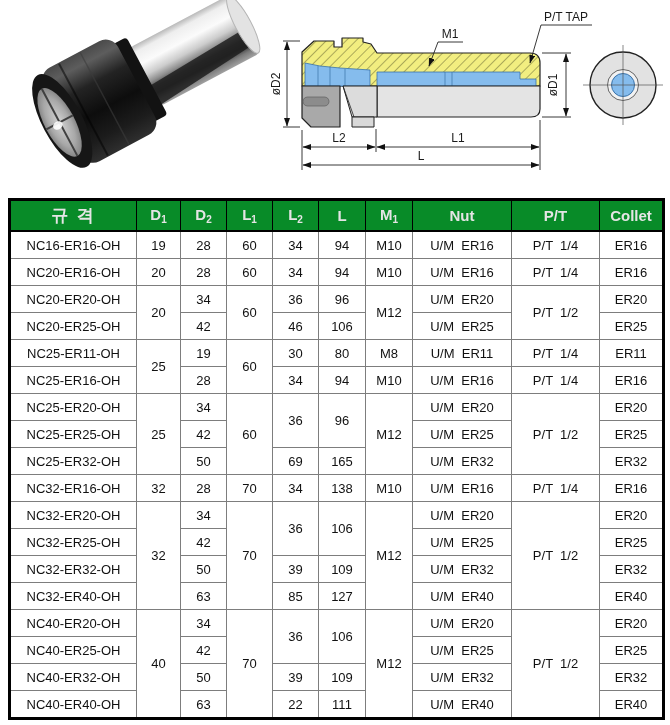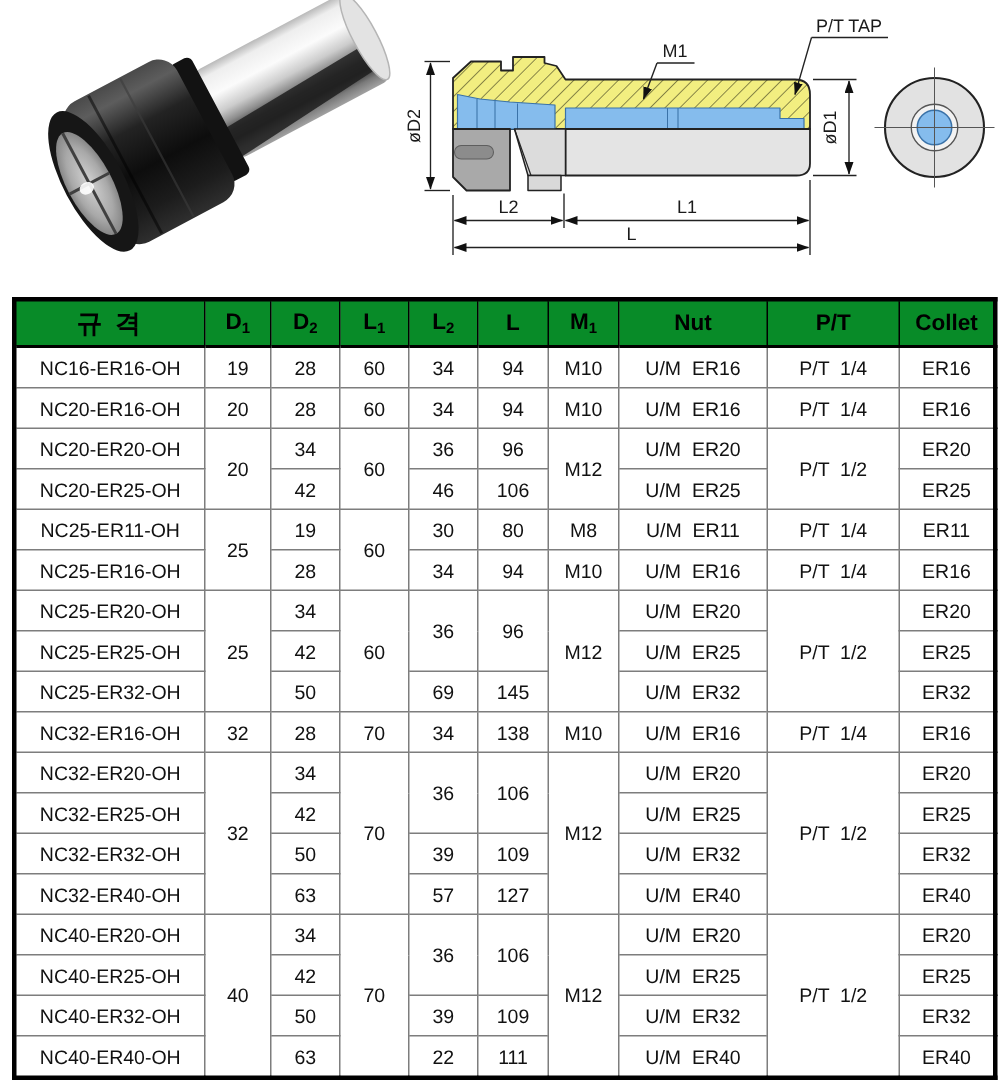--- a/index.html
+++ b/index.html
@@ -4,21 +4,21 @@
 <style>
   html,body{margin:0;padding:0;}
   body{
     width:670px;height:725px;position:relative;background:#ffffff;
     font-family:"Liberation Sans", sans-serif; overflow:hidden;
   }
   #figure-area{position:absolute;left:0;top:0;width:670px;height:197px;}
   #spec-table-wrap{position:absolute;left:8px;top:198px;}
   table{border-collapse:collapse;table-layout:fixed;width:654px;border:3px solid #000;}
   th{
-    background:#088b28;color:#000000;border:1px solid #000;border-bottom:2px solid #000;
+    background:#088b28;color:#e5e5e5;border:1px solid #000;border-bottom:2px solid #000;
     height:29px;font-size:15px;font-weight:bold;padding:0;text-align:center;
   }
   th.spec-col{font-size:17px;letter-spacing:2px;}
   .hsub{font-size:10px;vertical-align:-3px;font-weight:bold;}
   td{
     border:1px solid #7d7d7d;height:26px;text-align:center;vertical-align:middle;
     font-size:13px;color:#111;padding:0;white-space:pre;background:#fff;
   }
   svg text{font-family:"Liberation Sans", sans-serif;}
 </style>
@@ -254,21 +254,21 @@
         <tr>
           <td>NC25-ER25-OH</td>
           <td>42</td>
           <td>U/M  ER25</td>
           <td>ER25</td>
         </tr>
         <tr>
           <td>NC25-ER32-OH</td>
           <td>50</td>
           <td>69</td>
-          <td>145</td>
+          <td>165</td>
           <td>U/M  ER32</td>
           <td>ER32</td>
         </tr>
         <tr>
           <td>NC32-ER16-OH</td>
           <td>32</td>
           <td>28</td>
           <td>70</td>
           <td>34</td>
           <td>138</td>
@@ -299,21 +299,21 @@
           <td>NC32-ER32-OH</td>
           <td>50</td>
           <td>39</td>
           <td>109</td>
           <td>U/M  ER32</td>
           <td>ER32</td>
         </tr>
         <tr>
           <td>NC32-ER40-OH</td>
           <td>63</td>
-          <td>57</td>
+          <td>85</td>
           <td>127</td>
           <td>U/M  ER40</td>
           <td>ER40</td>
         </tr>
         <tr>
           <td>NC40-ER20-OH</td>
           <td rowspan="4">40</td>
           <td>34</td>
           <td rowspan="4">70</td>
           <td rowspan="2">36</td>

